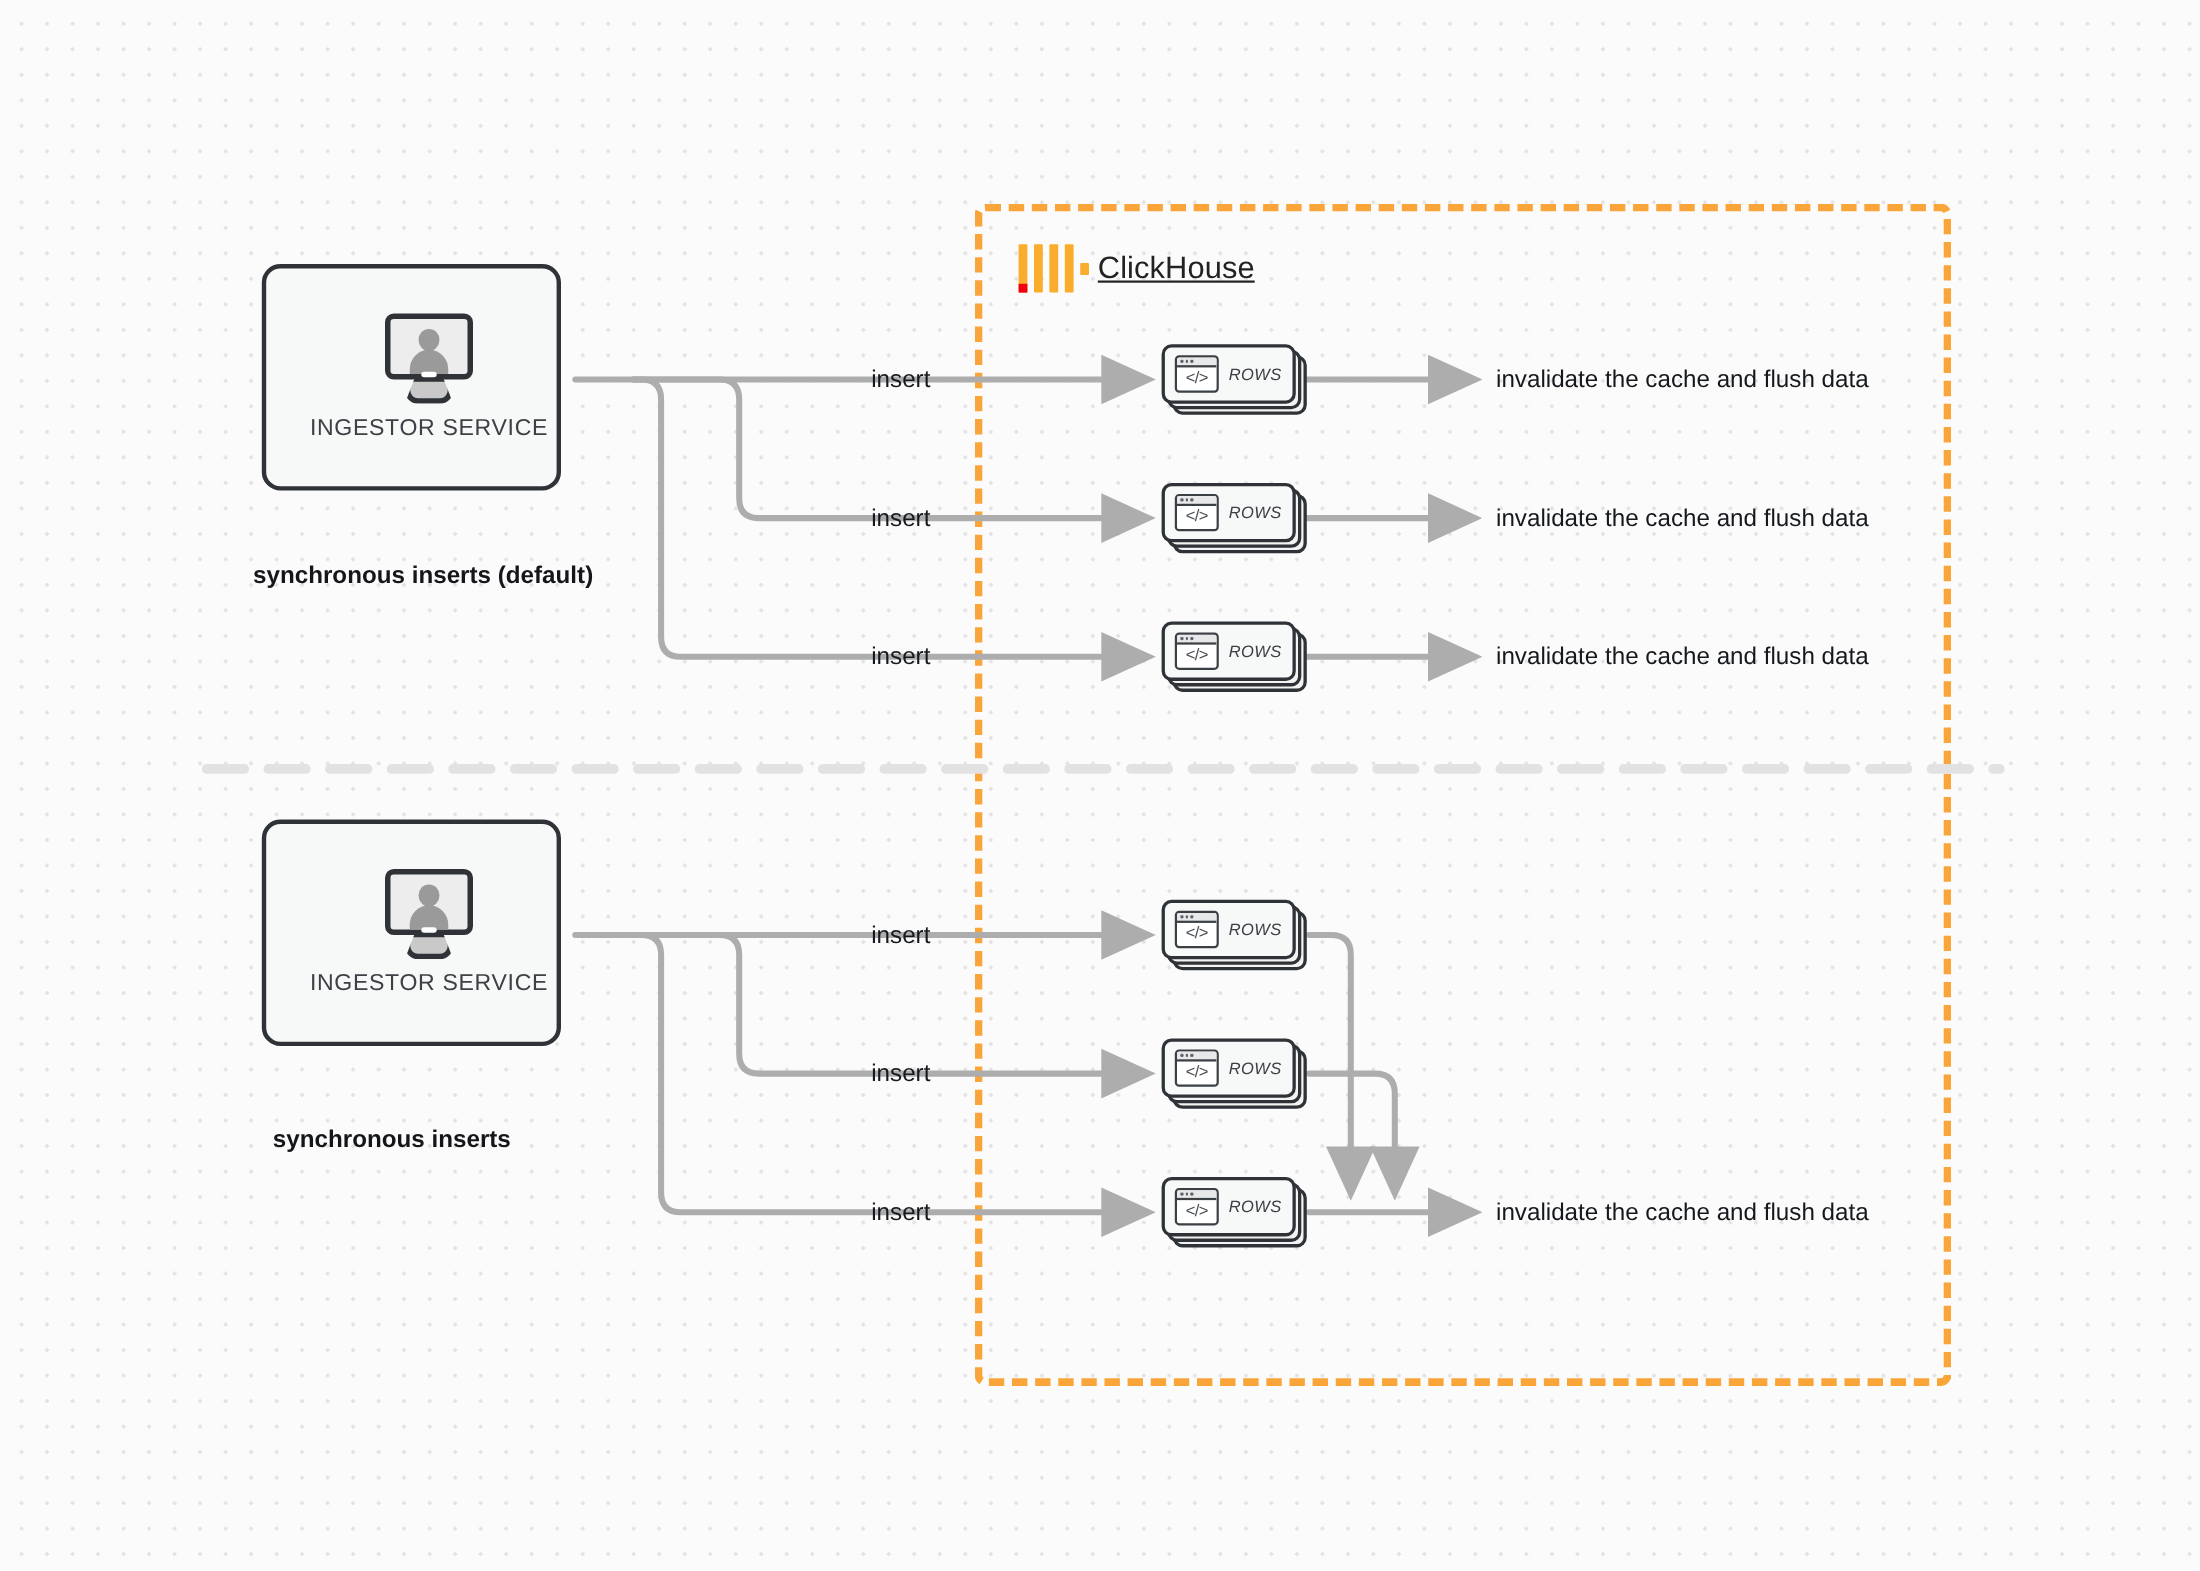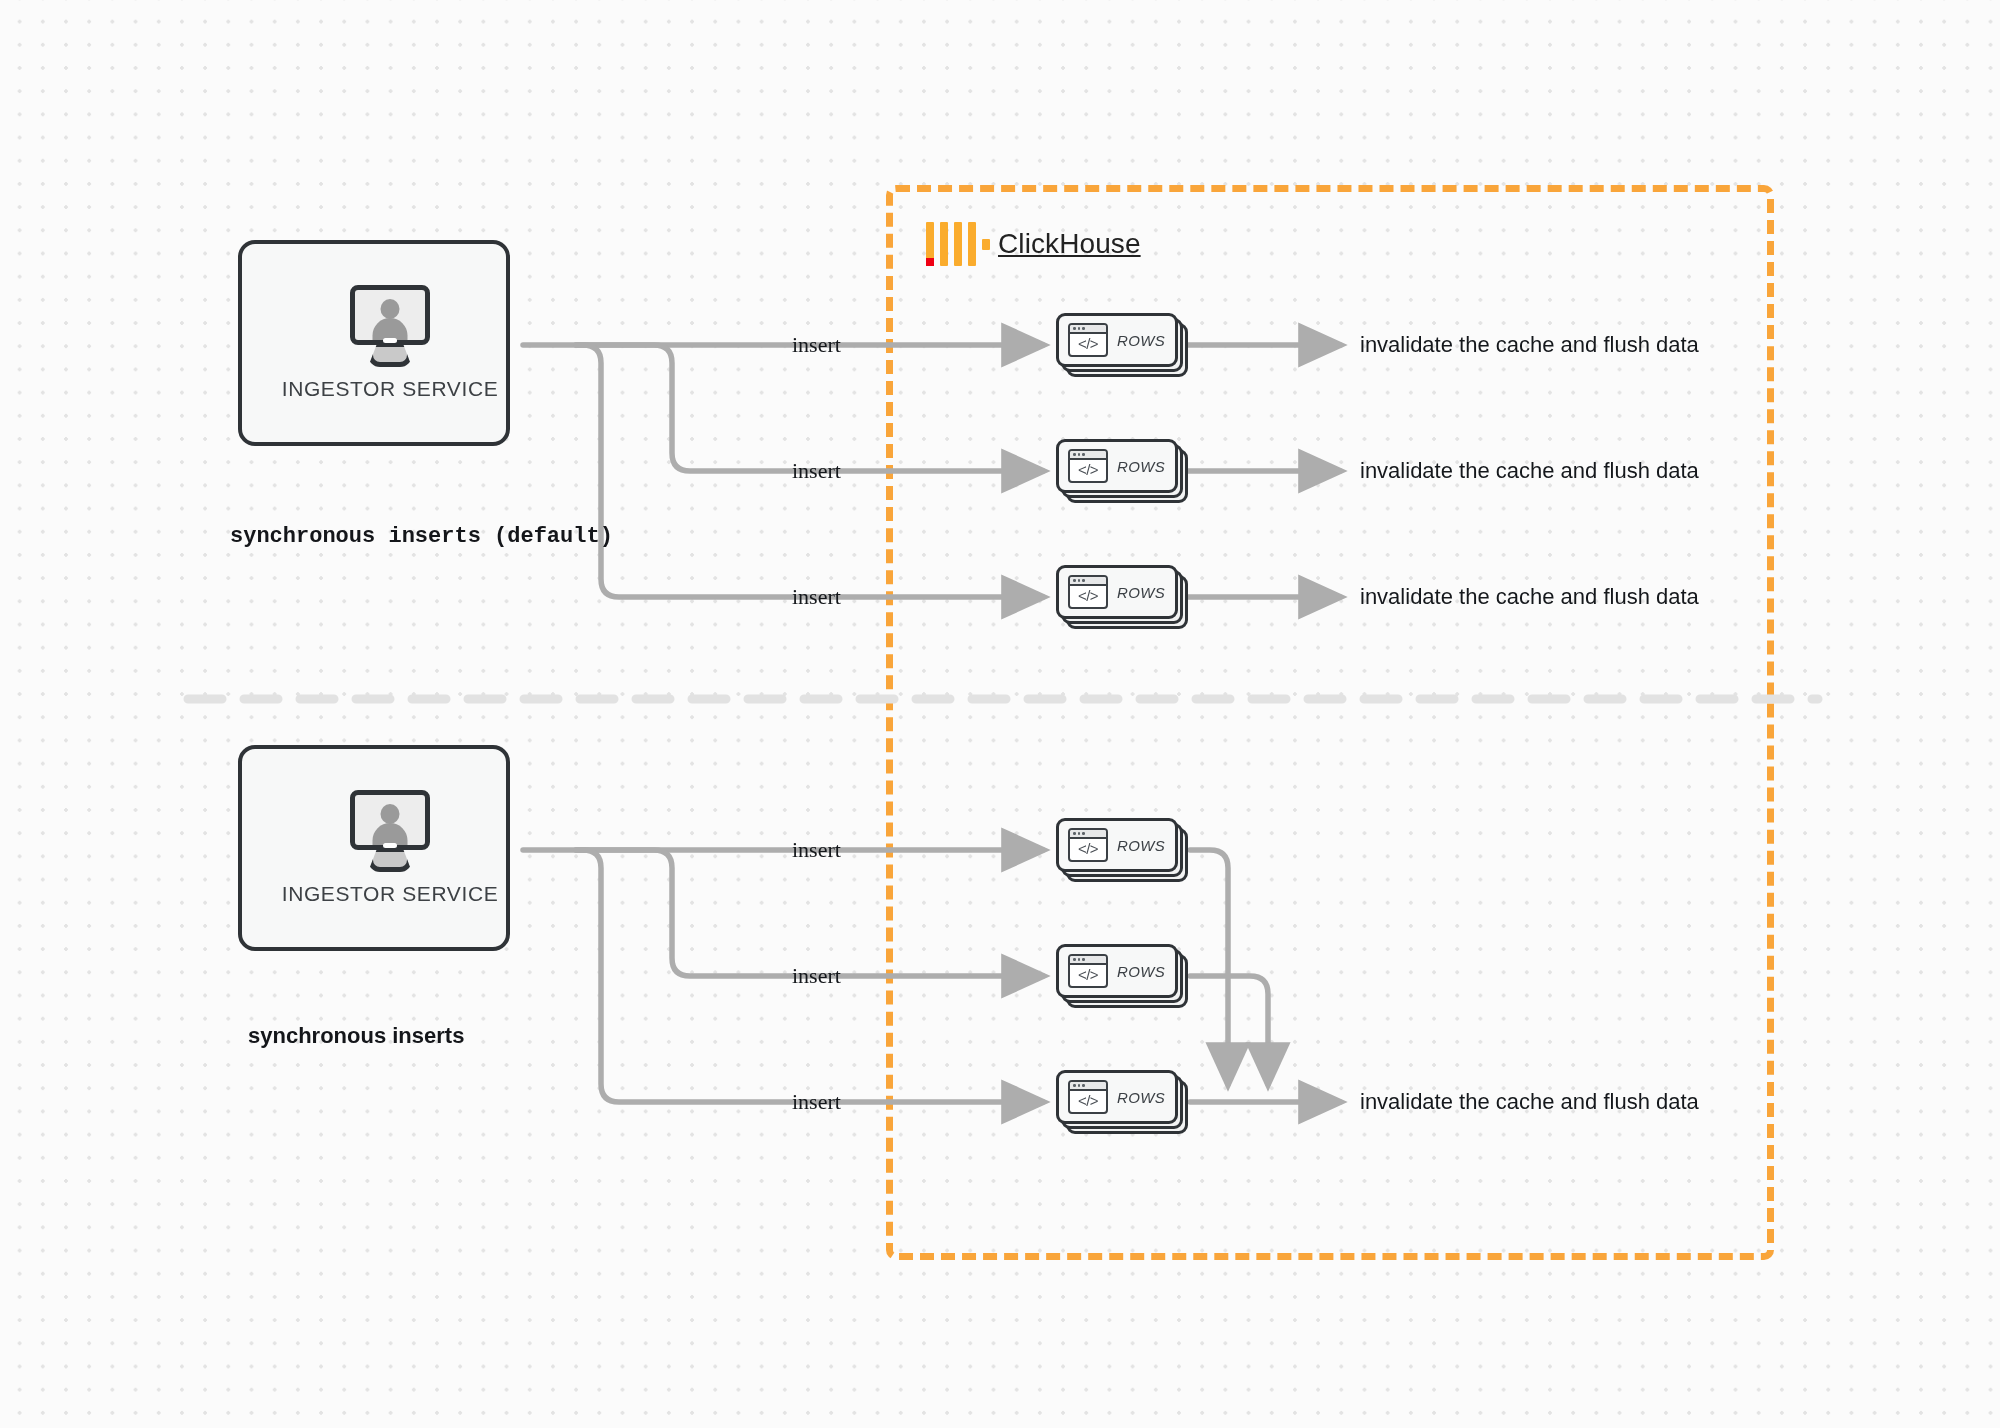--- a/index.html
+++ b/index.html
@@ -121,21 +121,21 @@
     line-height:1;padding-bottom:4px;letter-spacing:-.5px;
   }
   .rows-txt{
     font-size:15px;font-style:italic;font-weight:400;color:#3b4045;letter-spacing:.4px;
   }
 
   
   .flow-label{
     position:absolute;font-size:22px;color:#15181c;white-space:nowrap;
   }
-  .flow-label.insert{color:#15181c;font-family:Liberation Serif, serif;}
+  .flow-label.insert{color:#15181c;}
 </style>
 </head>
 <body>
 
 <div id="stage">
 
   <div class="ch-region" style="left:886px;top:185px;width:888px;height:1075px;"></div>
 
   <div class="ch-logo-wrap" style="left:926px;top:222px;">
     <span class="ch-mark">
@@ -182,21 +182,21 @@
       <span class="mon-stand"></span>
       <span class="mon-screen">
         <span class="mon-head"></span>
         <span class="mon-body"></span>
       </span>
       <span class="mon-notch"></span>
     </span>
     <span class="ing-label">INGESTOR SERVICE</span>
   </div>
 
-  <div class="section-caption" style="left:230px;top:524px;font-family:Liberation Mono, monospace;">synchronous inserts (default)</div>
+  <div class="section-caption" style="left:230px;top:510px;">synchronous inserts (default)</div>
 
   <div class="flow-label insert" style="left:792px;top:332px;">insert</div>
   <div class="flow-label insert" style="left:792px;top:458px;">insert</div>
   <div class="flow-label insert" style="left:792px;top:584px;">insert</div>
 
   <div class="rows-card" style="left:1056px;top:313px;">
     <span class="back2"></span>
       <span class="back1"></span>
     <span class="front">
       <span class="code-win">

